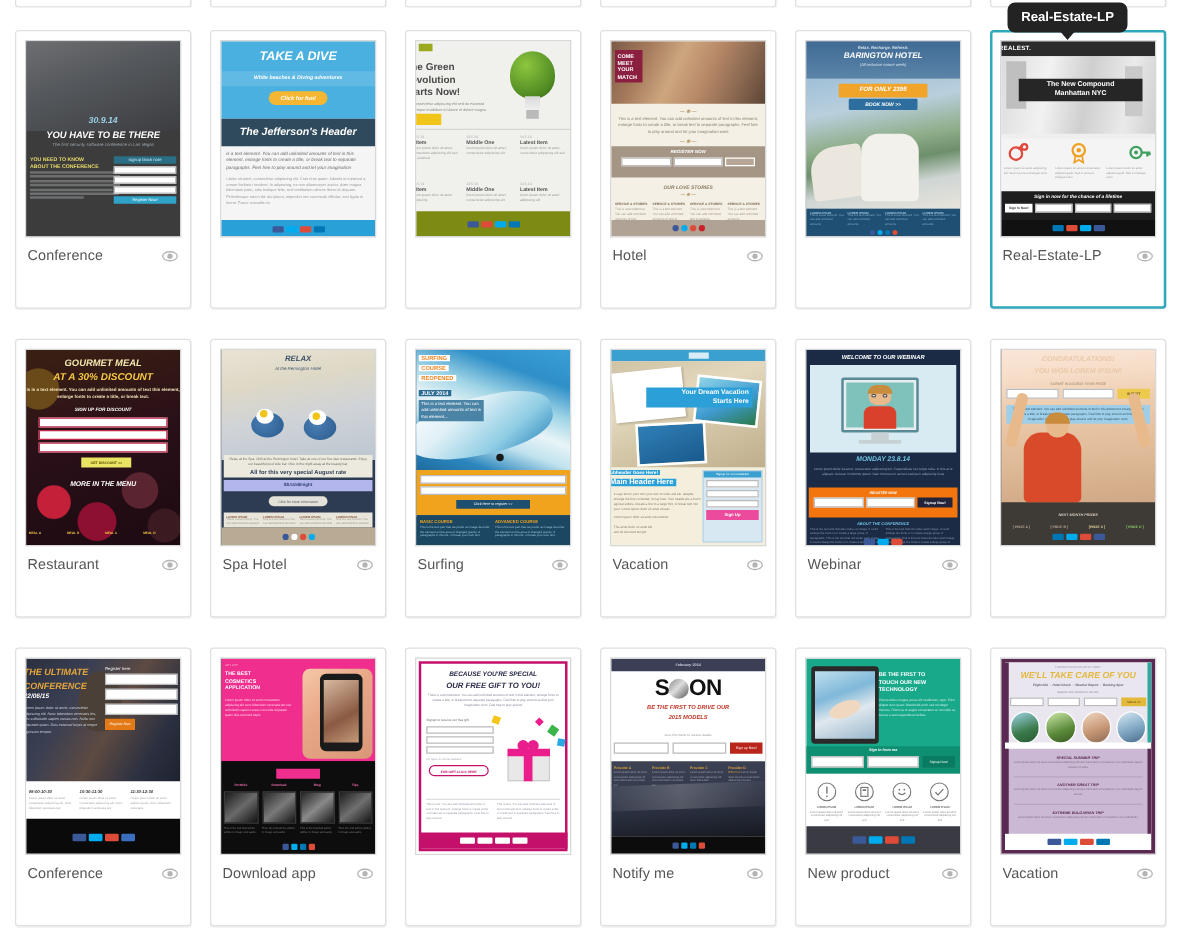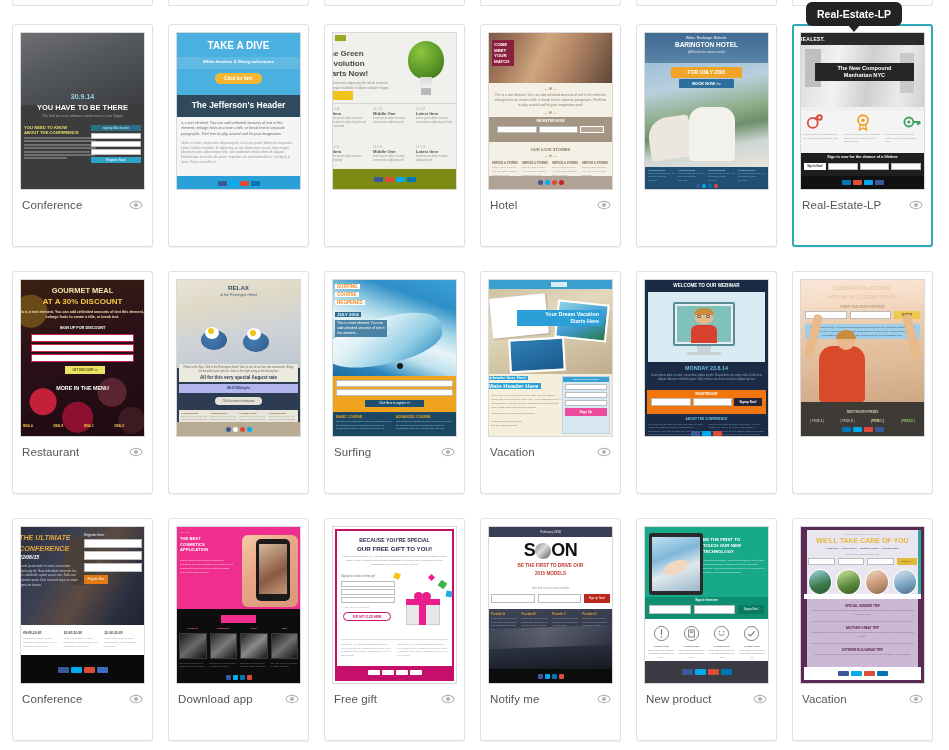--- a/index.html
+++ b/index.html
@@ -91,21 +91,21 @@
     bottom: -6px; left: 50%;
     margin-left: -6px;
     border-left: 6px solid transparent;
     border-right: 6px solid transparent;
     border-top: 7px solid #232323;
   }
 
   
   .lp { position:absolute; inset:0; }
   .bar { position:absolute; left:0; right:0; }
-  .txt { position:absolute; text-align:center; font-weight:bold; }
+  .txt { position:absolute; text-align:center; font-weight:bold;font-style:italic; }
   .blur { position:absolute; background:rgba(255,255,255,.35); height:2px; }
   .fld { position:absolute; background:#fff; border:0.5px solid #bbb; height:6px; }
   .btn { position:absolute; height:7px; border-radius:1px; }
   .social { position:absolute; left:0; right:0; display:flex; justify-content:center; gap:2px; }
   .social i { width:9px; height:5px; display:block; border-radius:1px; }
 
   
   .t-conf1 { background:#3a3a3a; }
   .t-conf1 .photo { position:absolute; top:0; left:0; right:0; height:72px;
      background:linear-gradient(160deg,#6e6f72 0%,#55585c 40%,#3b3d41 100%); }
@@ -529,20 +529,29 @@
           </div>
           <div class="bar" style="bottom:0;height:14px;background:#b9ab93;"></div>
           <div class="social" style="bottom:4.5px;">
             <i style="background:#3b5998;border-radius:50%;width:5px;height:5px;"></i>
               <i style="background:#fff;border-radius:50%;width:5px;height:5px;"></i>
               <i style="background:#dd4b39;border-radius:50%;width:5px;height:5px;"></i>
               <i style="background:#00aced;border-radius:50%;width:5px;height:5px;"></i>
           </div>
         </div>
       </div>
+      <div class="meta">
+        <span class="name">Spa Hotel</span>
+        <span class="eye">
+          <svg viewBox="0 0 24 24" width="14" height="14">
+              <ellipse cx="12" cy="12" rx="10" ry="6.2" fill="none" stroke="#777" stroke-width="1.8"></ellipse>
+              <circle cx="12" cy="12" r="3.6" fill="#777"></circle>
+            </svg>
+        </span>
+      </div>
     </div>
 
     <div class="card">
       <div class="thumb">
         <div class="lp t-surf">
           <div style="position:absolute;top:0;left:0;right:0;height:96px;background:linear-gradient(200deg,#3aa0d8 0%,#2f8fc8 22%,#9fd4e6 40%,#e8f4f7 55%,#bfe2ee 68%,#2b86bd 85%,#1e6b9e 100%);"></div>
           <div style="position:absolute;top:38px;left:-10px;width:120px;height:46px;background:linear-gradient(150deg,#ffffff 0%,#dff0f6 35%,#8fcde4 70%,#2b86bd 100%);border-radius:60% 40% 50% 50%;transform:rotate(-12deg);"></div>
           <div style="position:absolute;top:4px;left:2px;background:#fff;color:#f0892a;font-size:4.6px;font-weight:bold;padding:0 2px;">SURFING</div>
           <div style="position:absolute;top:12px;left:2px;background:#fff;color:#f0892a;font-size:4.6px;font-weight:bold;padding:0 2px;">COURSE</div>
           <div style="position:absolute;top:20px;left:2px;background:#fff;color:#f0892a;font-size:4.6px;font-weight:bold;padding:0 2px;">REOPENED</div>
@@ -638,20 +647,29 @@
           <div style="position:absolute;top:143px;left:3px;right:3px;display:flex;gap:4px;">
             <div style="flex:1;color:#7e93ac;font-size:2.3px;line-height:1.5;">This is the text and that also make out image. It could enlarge the fonts or to create a large group of paragraphs. This is the text that will under each image. It could enlarge the fonts or to create a large group of paragraphs</div>
             <div style="flex:1;color:#7e93ac;font-size:2.3px;line-height:1.5;">This is the text that will under each image. It could enlarge the fonts or to create a large group of paragraphs. This is the text that will under each image. It could enlarge the fonts to create a large group of paragraphs</div>
           </div>
           <div class="social" style="bottom:0;">
             <i style="background:#3b5998"></i>
               <i style="background:#00aced"></i>
               <i style="background:#dd4b39"></i>
           </div>
         </div>
+      </div>
+      <div class="meta">
+        <span class="name">Webinar</span>
+        <span class="eye">
+          <svg viewBox="0 0 24 24" width="14" height="14">
+              <ellipse cx="12" cy="12" rx="10" ry="6.2" fill="none" stroke="#777" stroke-width="1.8"></ellipse>
+              <circle cx="12" cy="12" r="3.6" fill="#777"></circle>
+            </svg>
+        </span>
       </div>
     </div>
 
     <div class="card">
       <div class="thumb">
         <div class="lp t-win">
           <div style="position:absolute;top:0;left:0;right:0;bottom:34px;background:linear-gradient(175deg,#fae6d8 0%,#f6ddc8 18%,#efd0b4 32%,#e8c5a4 48%,#dfba98 70%,#cfa885 100%);"></div>
           <div class="txt" style="top:5px;left:0;right:0;color:#eac8a8;font-size:5.6px;">CONGRATULATIONS!</div>
           <div class="txt" style="top:14px;left:0;right:0;color:#eac8a8;font-size:5.6px;">YOU WON LOREM IPSUM!</div>
           <div class="txt" style="top:25px;left:0;right:0;color:#b89a80;font-size:2.8px;">SUBMIT IN ACCESS YOUR PRIZE</div>
@@ -819,29 +837,20 @@
             <div style="flex:1;color:#9a9aaa;font-size:2.3px;line-height:1.6;">This is text. You can add unlimited amounts of text in this element, enlarge fonts to create a title or break text to separate paragraphs. Feel free to play around.</div>
           </div>
           <div style="position:absolute;bottom:4px;left:2.5px;right:2.5px;height:13px;background:#c4106a;"></div>
           <div class="social" style="bottom:8px;">
             <i style="background:#fff;width:12px;height:5px;"></i>
               <i style="background:#fff;width:12px;height:5px;"></i>
               <i style="background:#fff;width:12px;height:5px;"></i>
               <i style="background:#fff;width:12px;height:5px;"></i>
           </div>
         </div>
-      </div>
-      <div class="meta">
-        <span class="name">Free gift</span>
-        <span class="eye">
-          <svg viewBox="0 0 24 24" width="14" height="14">
-              <ellipse cx="12" cy="12" rx="10" ry="6.2" fill="none" stroke="#777" stroke-width="1.8"></ellipse>
-              <circle cx="12" cy="12" r="3.6" fill="#777"></circle>
-            </svg>
-        </span>
       </div>
     </div>
 
     <div class="card">
       <div class="thumb">
         <div class="lp t-note">
           <div class="bar" style="top:0;height:10px;background:#3a3f55;"></div>
           <div class="txt" style="top:2.5px;left:0;right:0;color:#c8ccda;font-size:3px;">February 2014</div>
           <div style="position:absolute;top:14px;left:0;right:0;text-align:center;color:#111;font-size:18px;font-weight:bold;letter-spacing:-0.5px;line-height:1;">S<span style="display:inline-block;width:16px;height:16px;border-radius:50%;background:linear-gradient(135deg,#888,#ddd 45%,#555);vertical-align:-3px;"></span>ON</div>
           <div class="txt" style="top:36px;left:0;right:0;color:#c0392b;font-size:4.6px;">BE THE FIRST TO DRIVE OUR</div>

